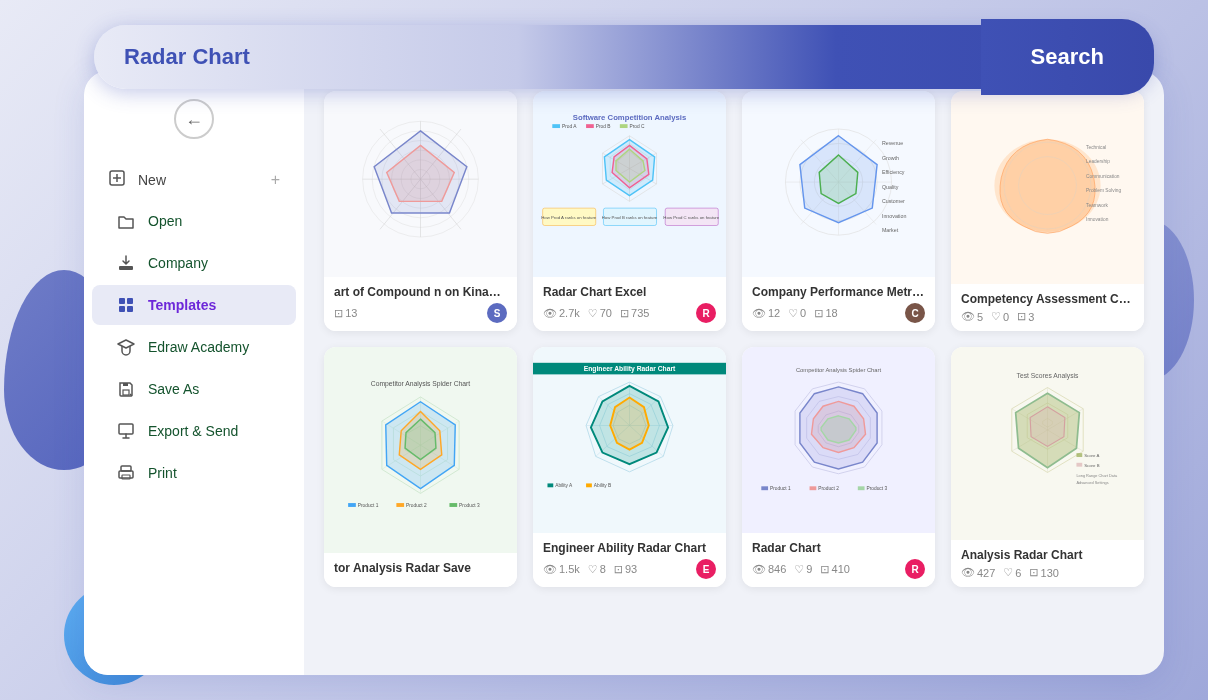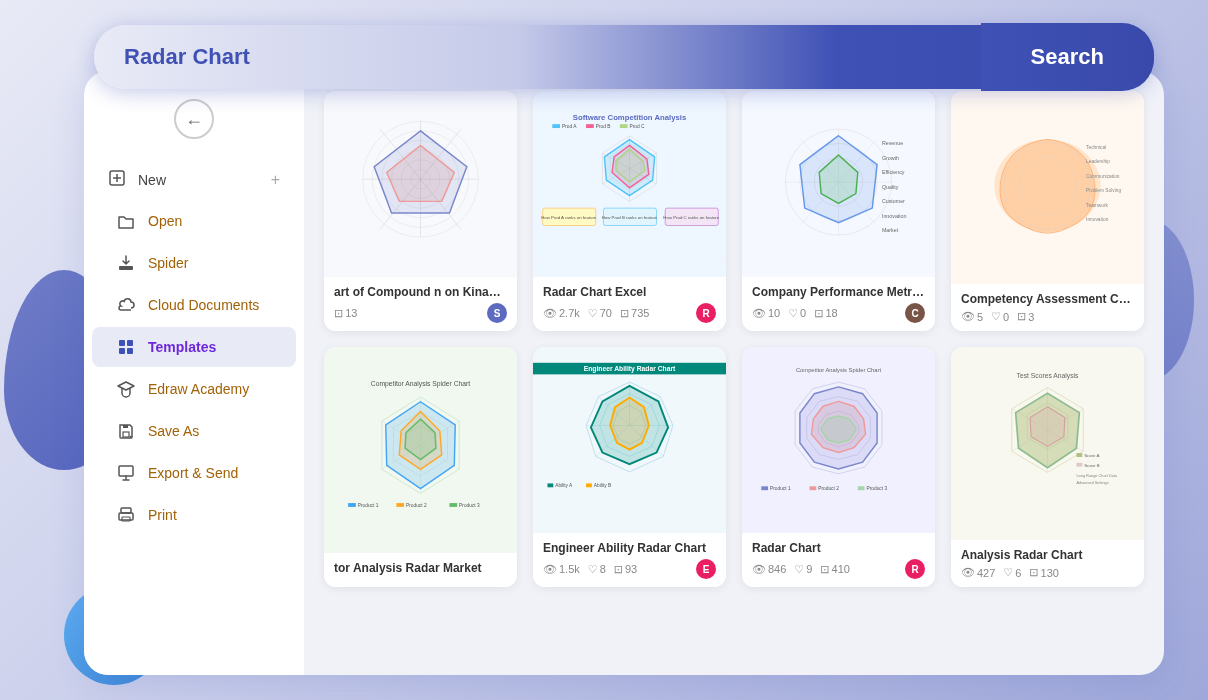--- a/index.html
+++ b/index.html
@@ -71,21 +71,21 @@
       flex: 1;
       padding: 0 30px;
       font-size: 22px;
       font-weight: 700;
       color: #3f51b5;
       background: transparent;
       border: none;
       outline: none;
     }
     .search-btn {
-      height: 68px;
+      height: 76px;
       padding: 0 50px;
       background: linear-gradient(90deg, #3f51b5, #3949ab);
       color: white;
       font-size: 22px;
       font-weight: 700;
       border: none;
       border-radius: 0 32px 32px 0;
       cursor: pointer;
     }
     
@@ -124,21 +124,21 @@
       cursor: pointer;
       color: #666;
       font-size: 18px;
     }
     .sidebar-item {
       display: flex;
       align-items: center;
       gap: 12px;
       padding: 10px 24px;
       font-size: 14px;
-      color: #a16207;
+      color: #14532d;
       cursor: pointer;
       border-radius: 8px;
       margin: 1px 8px;
     }
     .sidebar-item.active {
       background: #e8eaf6;
       color: #6d28d9;
       font-weight: 600;
     }
     .sidebar-item .icon {
@@ -278,31 +278,23 @@
         <span>Open</span>
       </div>
 
       <div class="sidebar-item">
         <span class="icon">
           <svg width="18" height="18" viewBox="0 0 18 18">
               <rect x="2" y="12" width="14" height="4" rx="1" fill="#555"></rect>
               <path d="M9 2v8M6 7l3 3 3-3" stroke="#555" stroke-width="1.5" fill="none" stroke-linecap="round"></path>
             </svg>
         </span>
-        <span>Spider</span>
-      </div>
-
-      <div class="sidebar-item">
-        <span class="icon">
-          <svg width="18" height="18" viewBox="0 0 18 18">
-              <path d="M14 12a3 3 0 000-6 3.5 3.5 0 00-6.9-.5A2.5 2.5 0 004 10a2 2 0 000 4h10" fill="none" stroke="#555" stroke-width="1.5"></path>
-            </svg>
-        </span>
-        <span>Cloud Documents</span>
-      </div>
+        <span>Company</span>
+      </div>
+
 
       <div class="sidebar-item active">
         <span class="icon">
           <svg width="18" height="18" viewBox="0 0 18 18">
               <rect x="2" y="2" width="6" height="6" rx="1" fill="#3f51b5"></rect>
               <rect x="10" y="2" width="6" height="6" rx="1" fill="#3f51b5"></rect>
               <rect x="2" y="10" width="6" height="6" rx="1" fill="#3f51b5"></rect>
               <rect x="10" y="10" width="6" height="6" rx="1" fill="#3f51b5"></rect>
             </svg>
         </span>
@@ -445,21 +437,21 @@
             <text x="145" y="70" font-size="5.5" fill="#666">Efficiency</text>
             <text x="145" y="85" font-size="5.5" fill="#666">Quality</text>
             <text x="145" y="100" font-size="5.5" fill="#666">Customer</text>
             <text x="145" y="115" font-size="5.5" fill="#666">Innovation</text>
             <text x="145" y="130" font-size="5.5" fill="#666">Market</text>
           </svg>
         </div>
         <div class="card-info">
           <div class="card-title">Company Performance Metrics Radar Chart</div>
           <div class="card-stats">
-            <span>👁 <span>10</span></span>
+            <span>👁 <span>12</span></span>
             <span>♡ <span>0</span></span>
             <span>⊡ <span>18</span></span>
             <div class="avatar" style="background:#795548; display:flex; align-items:center; justify-content:center; color:white; font-size:10px; font-weight:600;">C</div>
           </div>
         </div>
       </div>
 
       <div class="card">
         <div class="card-thumb thumb-competency">
           <svg viewBox="0 0 200 160" xmlns="http://www.w3.org/2000/svg">
@@ -509,21 +501,21 @@
 
             <rect x="25" y="135" width="8" height="4" fill="#42a5f5"></rect>
             <text x="35" y="139" font-size="5" fill="#555">Product 1</text>
             <rect x="75" y="135" width="8" height="4" fill="#ffa726"></rect>
             <text x="85" y="139" font-size="5" fill="#555">Product 2</text>
             <rect x="130" y="135" width="8" height="4" fill="#66bb6a"></rect>
             <text x="140" y="139" font-size="5" fill="#555">Product 3</text>
           </svg>
         </div>
         <div class="card-info">
-          <div class="card-title">tor Analysis Radar Market</div>
+          <div class="card-title">tor Analysis Radar Save</div>
           <div class="card-stats"></div>
         </div>
       </div>
 
       <div class="card">
         <div class="card-thumb thumb-engineer">
           <svg viewBox="0 0 200 160" xmlns="http://www.w3.org/2000/svg">
             <rect width="200" height="160" fill="#f0f8fc"></rect>
             <rect x="0" y="0" width="200" height="12" fill="#00897b"></rect>
             <text x="100" y="9" text-anchor="middle" font-size="7" fill="white" font-weight="600">Engineer Ability Radar Chart</text>

